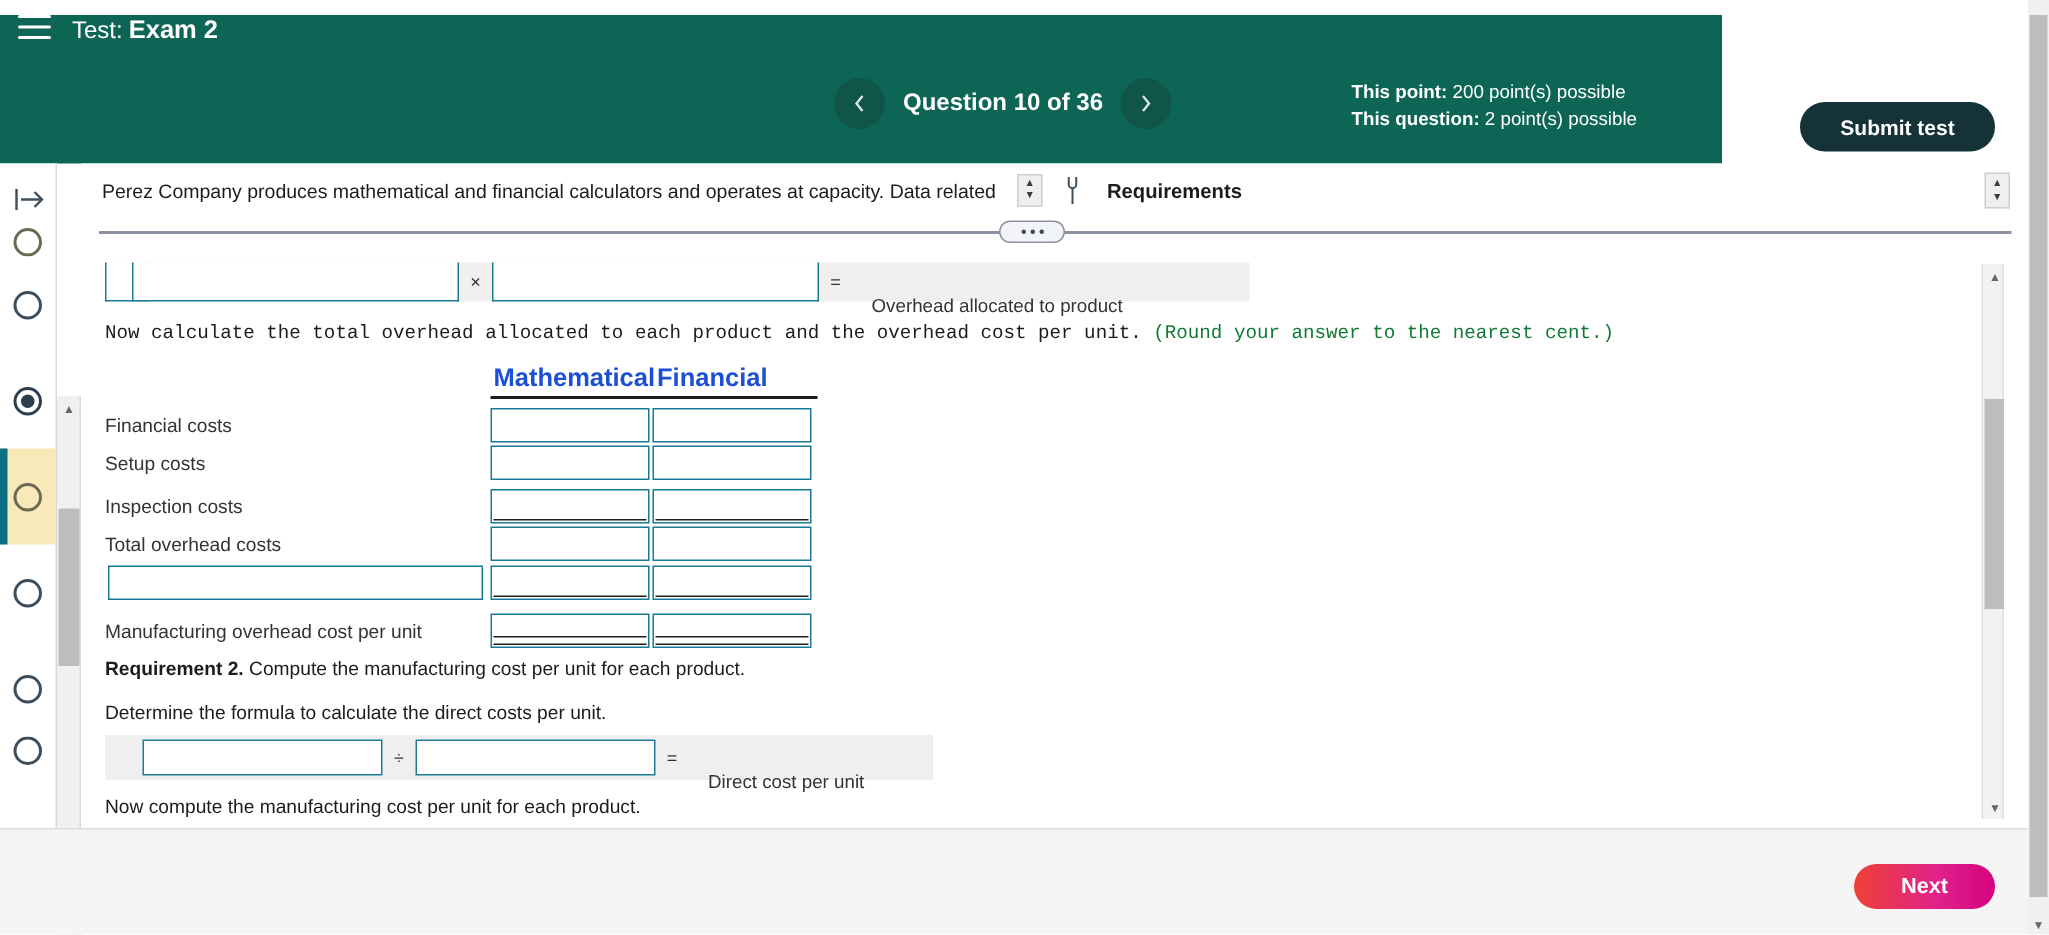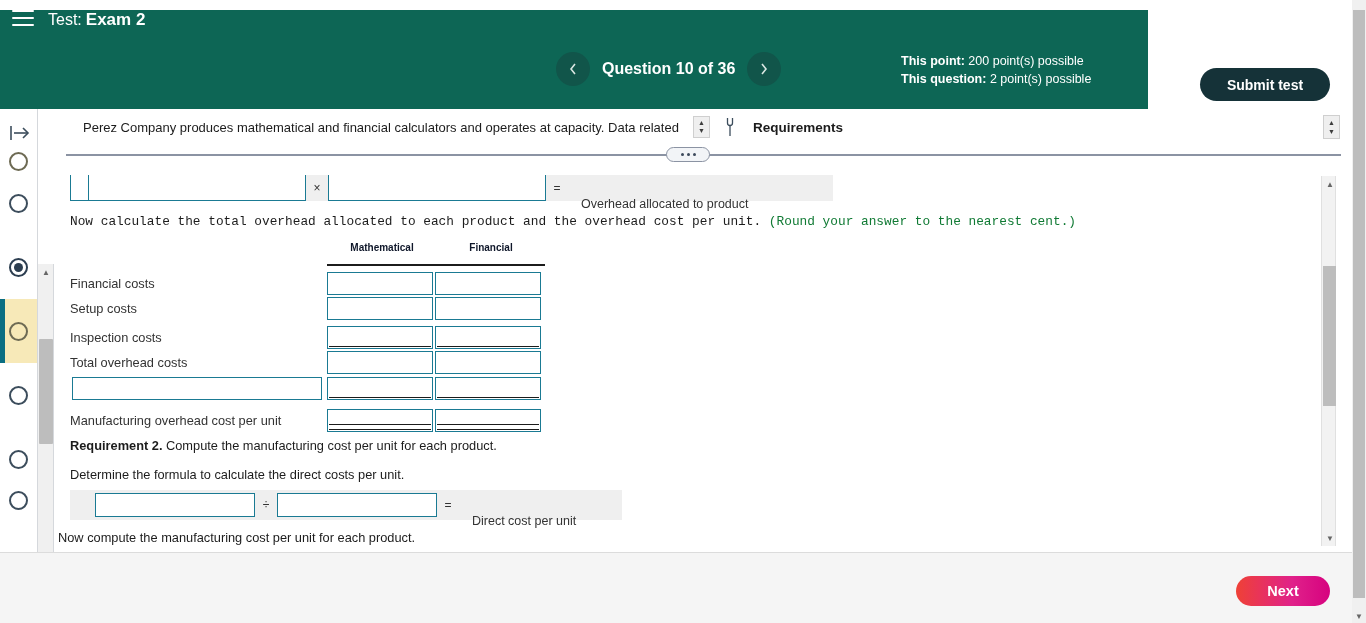--- a/index.html
+++ b/index.html
@@ -107,21 +107,21 @@
     background: #bdbdbd; border-radius: 1px; cursor: pointer;
   }
 
   
   .qstrip {
     position: absolute; left: 54px; top: 109px; width: 1298px; height: 36px;
     background: #ffffff;
     display: flex; align-items: center;
   }
   .qstrip-text {
-    margin-left: 29px; font-size: 13px; color: #1c1c1c;
+    margin-left: 14px; font-size: 13px; color: #1c1c1c;
     white-space: nowrap; overflow: hidden;
   }
   .spinner {
     width: 17px; height: 22px; background: #efefef; border: 1px solid #cfcfcf;
     margin-left: 14px; display: flex; flex-direction: column;
     align-items: center; justify-content: center; cursor: pointer;
   }
   .spinner span { font-size: 7px; line-height: 8px; color: #3d3d3d; }
   .pin { margin-left: 13px; width: 14px; height: 22px; cursor: pointer; }
   .req-label { margin-left: 16px; font-size: 13.5px; font-weight: bold; color: #1c1c1c; }
@@ -171,22 +171,22 @@
   }
   .para .hint { color: #107a34; }
   .para b { font-weight: bold; }
 
   
   .tbl { position: absolute; left: 16px; top: 72px; }
   .tbl-head {
     position: absolute; left: 0; top: 0; width: 480px; height: 28px;
   }
   .colhead {
-    position: absolute; text-align: center; font-size: 10px;
-    font-weight: bold; color: #0f172a; top: 0;
+    position: absolute; text-align: left; font-size: 17px;
+    font-weight: bold; color: #1d4ed8; top: 0;
   }
   .ch1 { left: 259px; width: 106px; }
   .ch2 { left: 368px; width: 106px; }
   .headrule {
     position: absolute; left: 257px; top: 22px; width: 218px; height: 1.5px; background: #1c1c1c;
   }
   .trow { position: absolute; left: 0; height: 25px; }
   .rlabel {
     position: absolute; left: 0; top: 4px; font-size: 12.8px; color: #333; white-space: nowrap;
   }
@@ -437,21 +437,21 @@
     <div class="para" style="left:16px; top:297px;">Determine the formula to calculate the direct costs per unit.</div>
 
     <div class="fr2">
       <div class="fbox2" style="width:160px; margin-left:25px;" title=""></div>
       <div class="fop">÷</div>
       <div class="fbox2" style="width:160px;" title=""></div>
       <div class="fop">=</div>
       <div class="fres">Direct cost per unit</div>
     </div>
 
-    <div class="para" style="left:4px; top:360px;">Now compute the manufacturing cost per unit for each product.</div>
+    <div class="para" style="left:16px; top:360px;">Now compute the manufacturing cost per unit for each product.</div>
   </div>
 
   <div class="content-vsb">
     <div class="sb-arrow">▲</div>
     <div class="thumb"></div>
     <div class="sb-arrow" style="position:absolute; bottom:0; left:0;">▼</div>
   </div>
 
   <div class="footer"></div>
   <button class="next-btn">Next</button>

